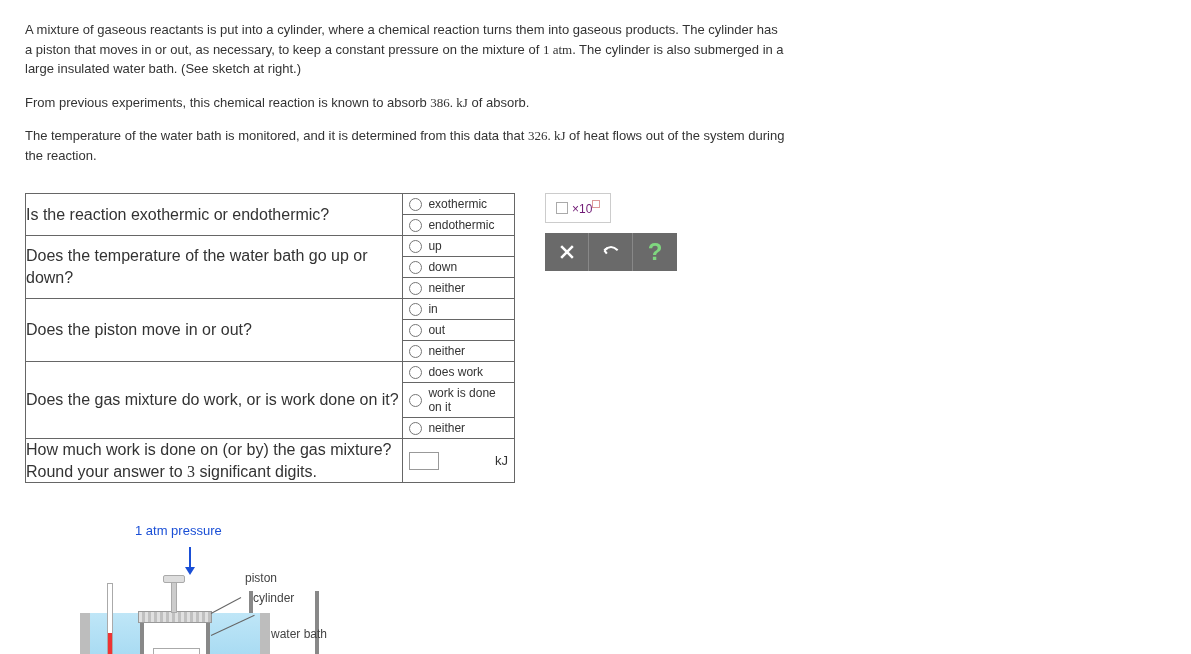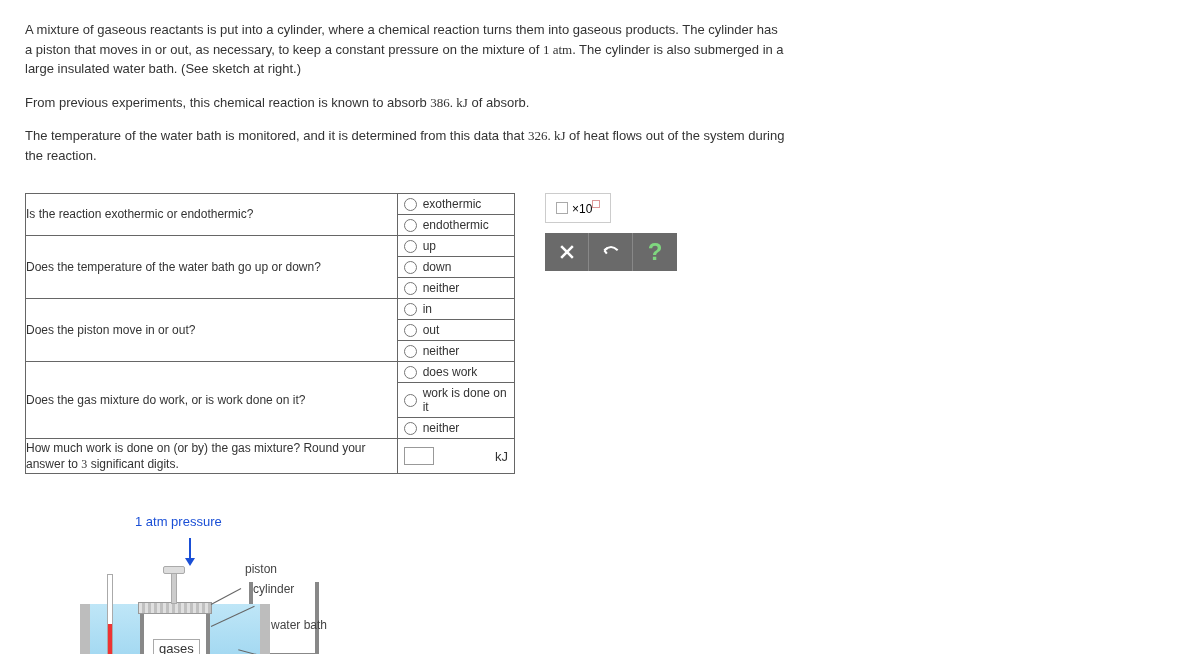--- a/index.html
+++ b/index.html
@@ -25,39 +25,39 @@
   }
   .qtable {
     border-collapse: collapse;
     width: 490px;
   }
   .qtable td {
     border: 1px solid #666;
     padding: 0;
     vertical-align: middle;
   }
-  .qcell { padding: 6px 8px; font-size: 12px; line-height: 1.35; }
+  .qcell { padding: 6px 8px; font-size: 16px; line-height: 1.35; }
   .optcell { padding: 0; }
   .opt {
     display: flex;
     align-items: center;
     gap: 6px;
     padding: 3px 6px;
     border-bottom: 1px solid #666;
     font-size: 12px;
   }
   .opt:last-child { border-bottom: none; }
   .opt input[type=radio] { margin: 0; }
   .inputrow { display:flex; align-items:center; justify-content:space-between; gap:20px; padding: 8px 6px; }
   .txtin { width: 30px; height: 18px; border: 1px solid #999; }
   .sidepanel { display:flex; flex-direction:column; gap: 10px; }
   .expbtn {
     display:flex; align-items:center; gap:4px;
     padding: 6px 10px; border:1px solid #ccc;
-    background:#fff; font-size:12px; color:#000000;
+    background:#fff; font-size:12px; color:#701a75;
     width: fit-content;
   }
   .expbtn .box { width:12px;height:12px;border:1px solid #aaa;}
   .toolbar { display:flex; }
   .tbtn {
     width: 44px; height: 38px;
     display:flex;align-items:center;justify-content:center;
     background:#6a6a6a; color:#fff;
     border-right:1px solid #888;
     font-size:18px; cursor:pointer;

